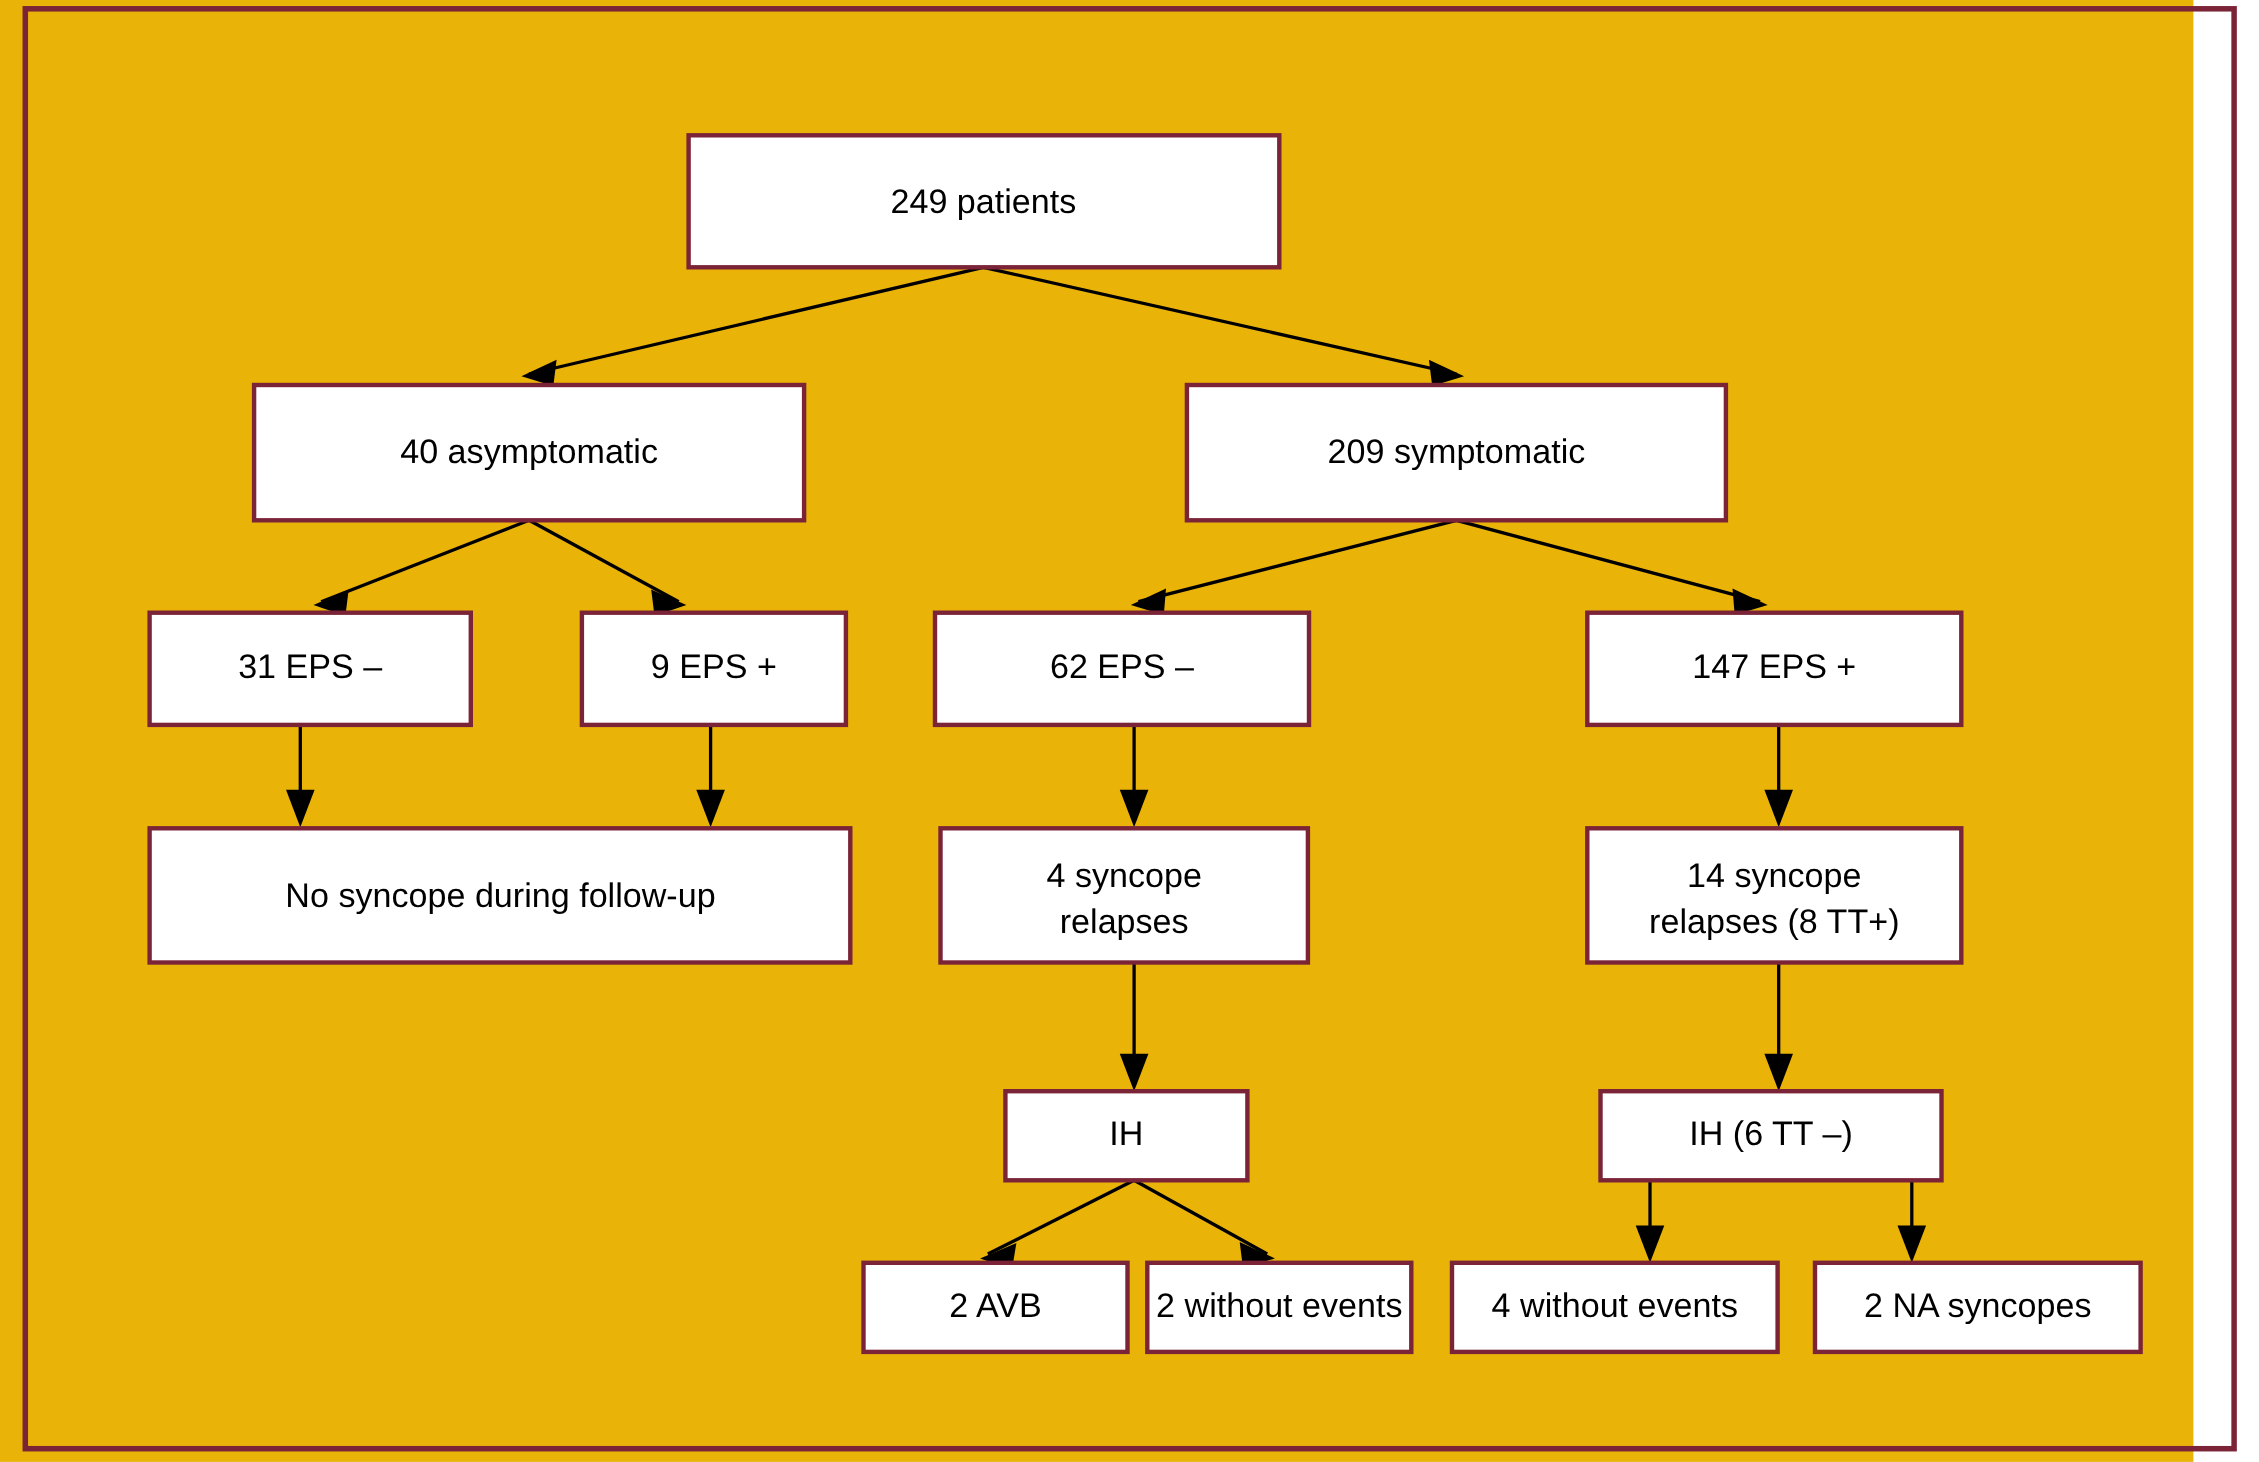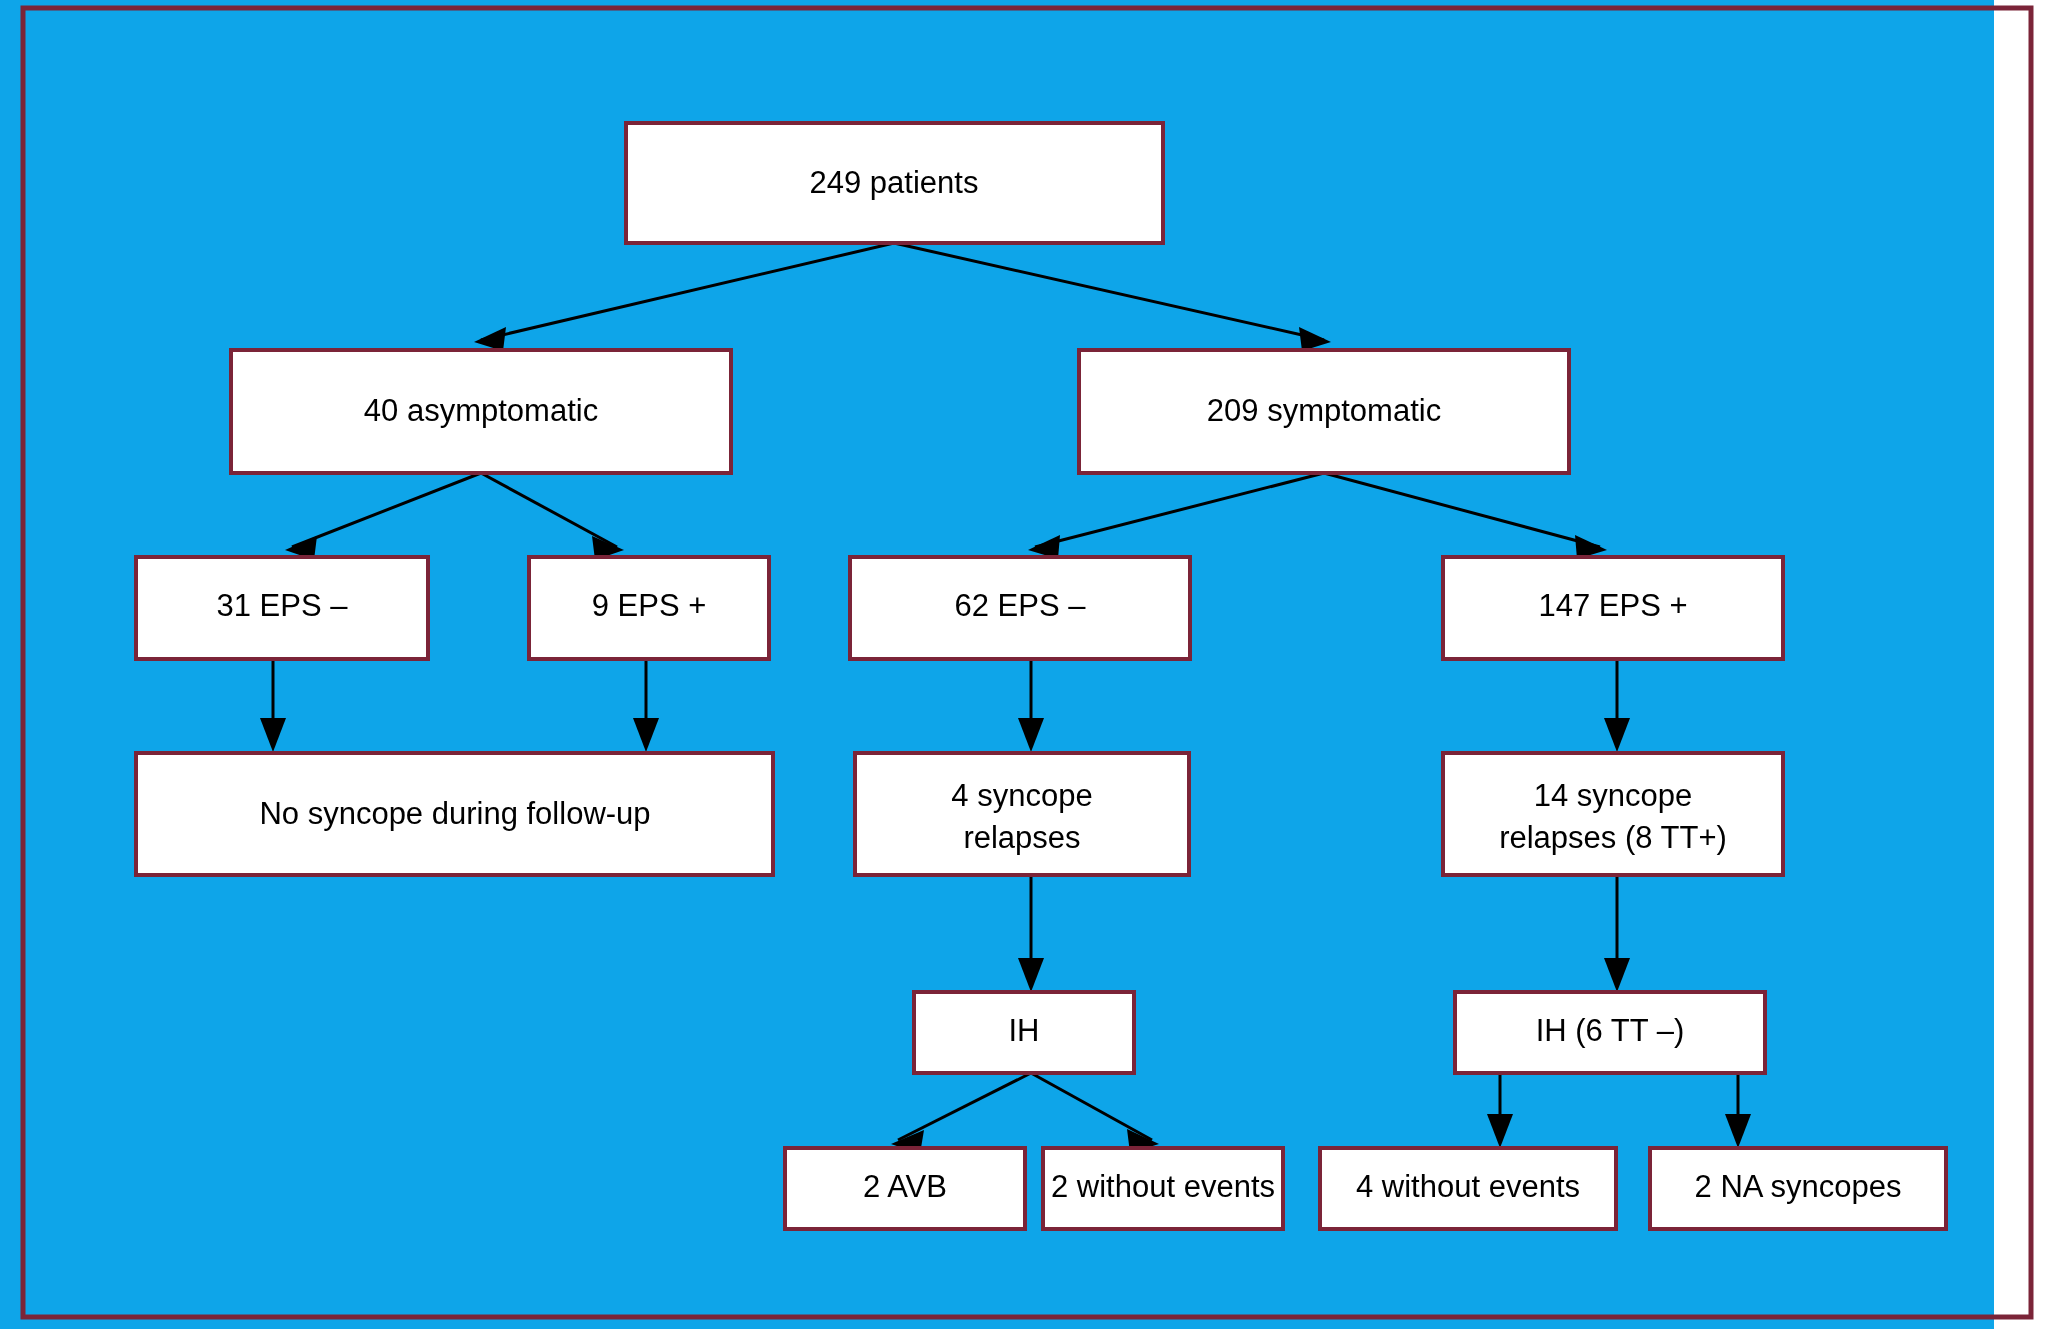--- a/index.html
+++ b/index.html
@@ -10,21 +10,21 @@
   body {
     width: 2054px;
     height: 1329px;
     font-family: "Liberation Sans", sans-serif;
     overflow: hidden;
   }
   #figure-root {
     position: relative;
     width: 1994px;
     height: 1329px;
-    background: #0ea5e9;
+    background: #eab308;
   }
   #flow-svg {
     display: block;
     width: 2054px;
     height: 1329px;
   }
   .node-box {
     fill: #ffffff;
     stroke: #7B2438;
     stroke-width: 4;

